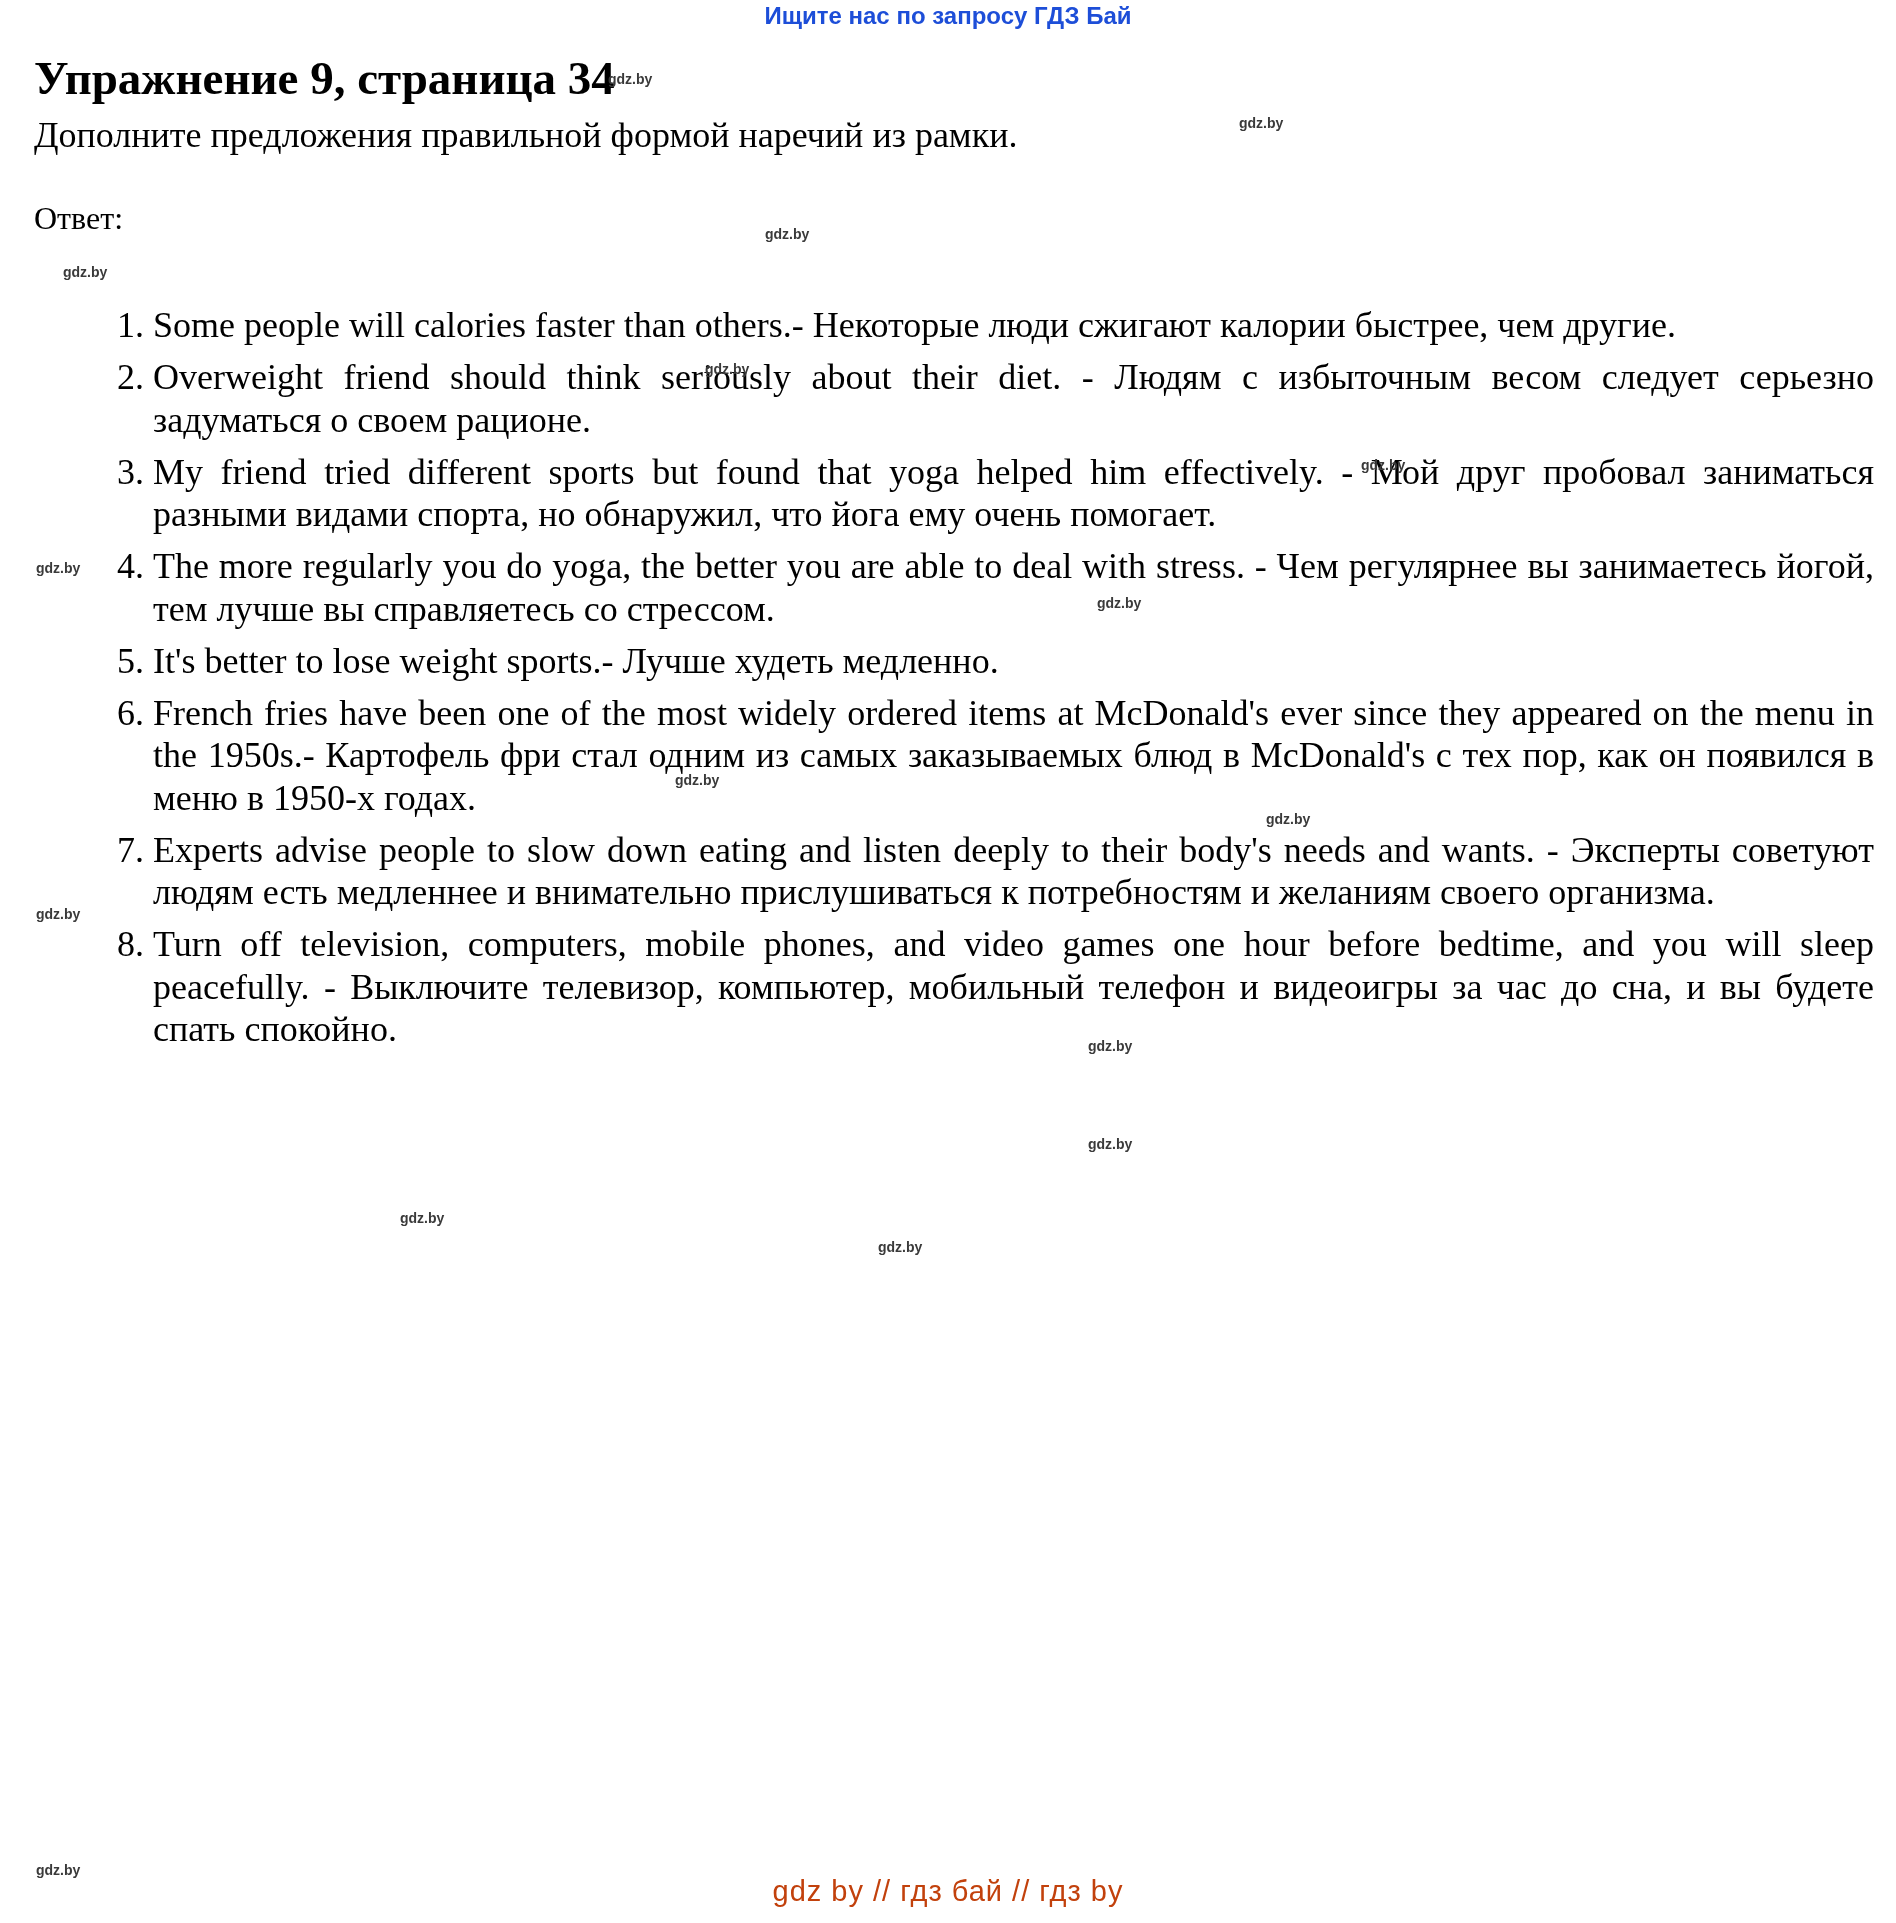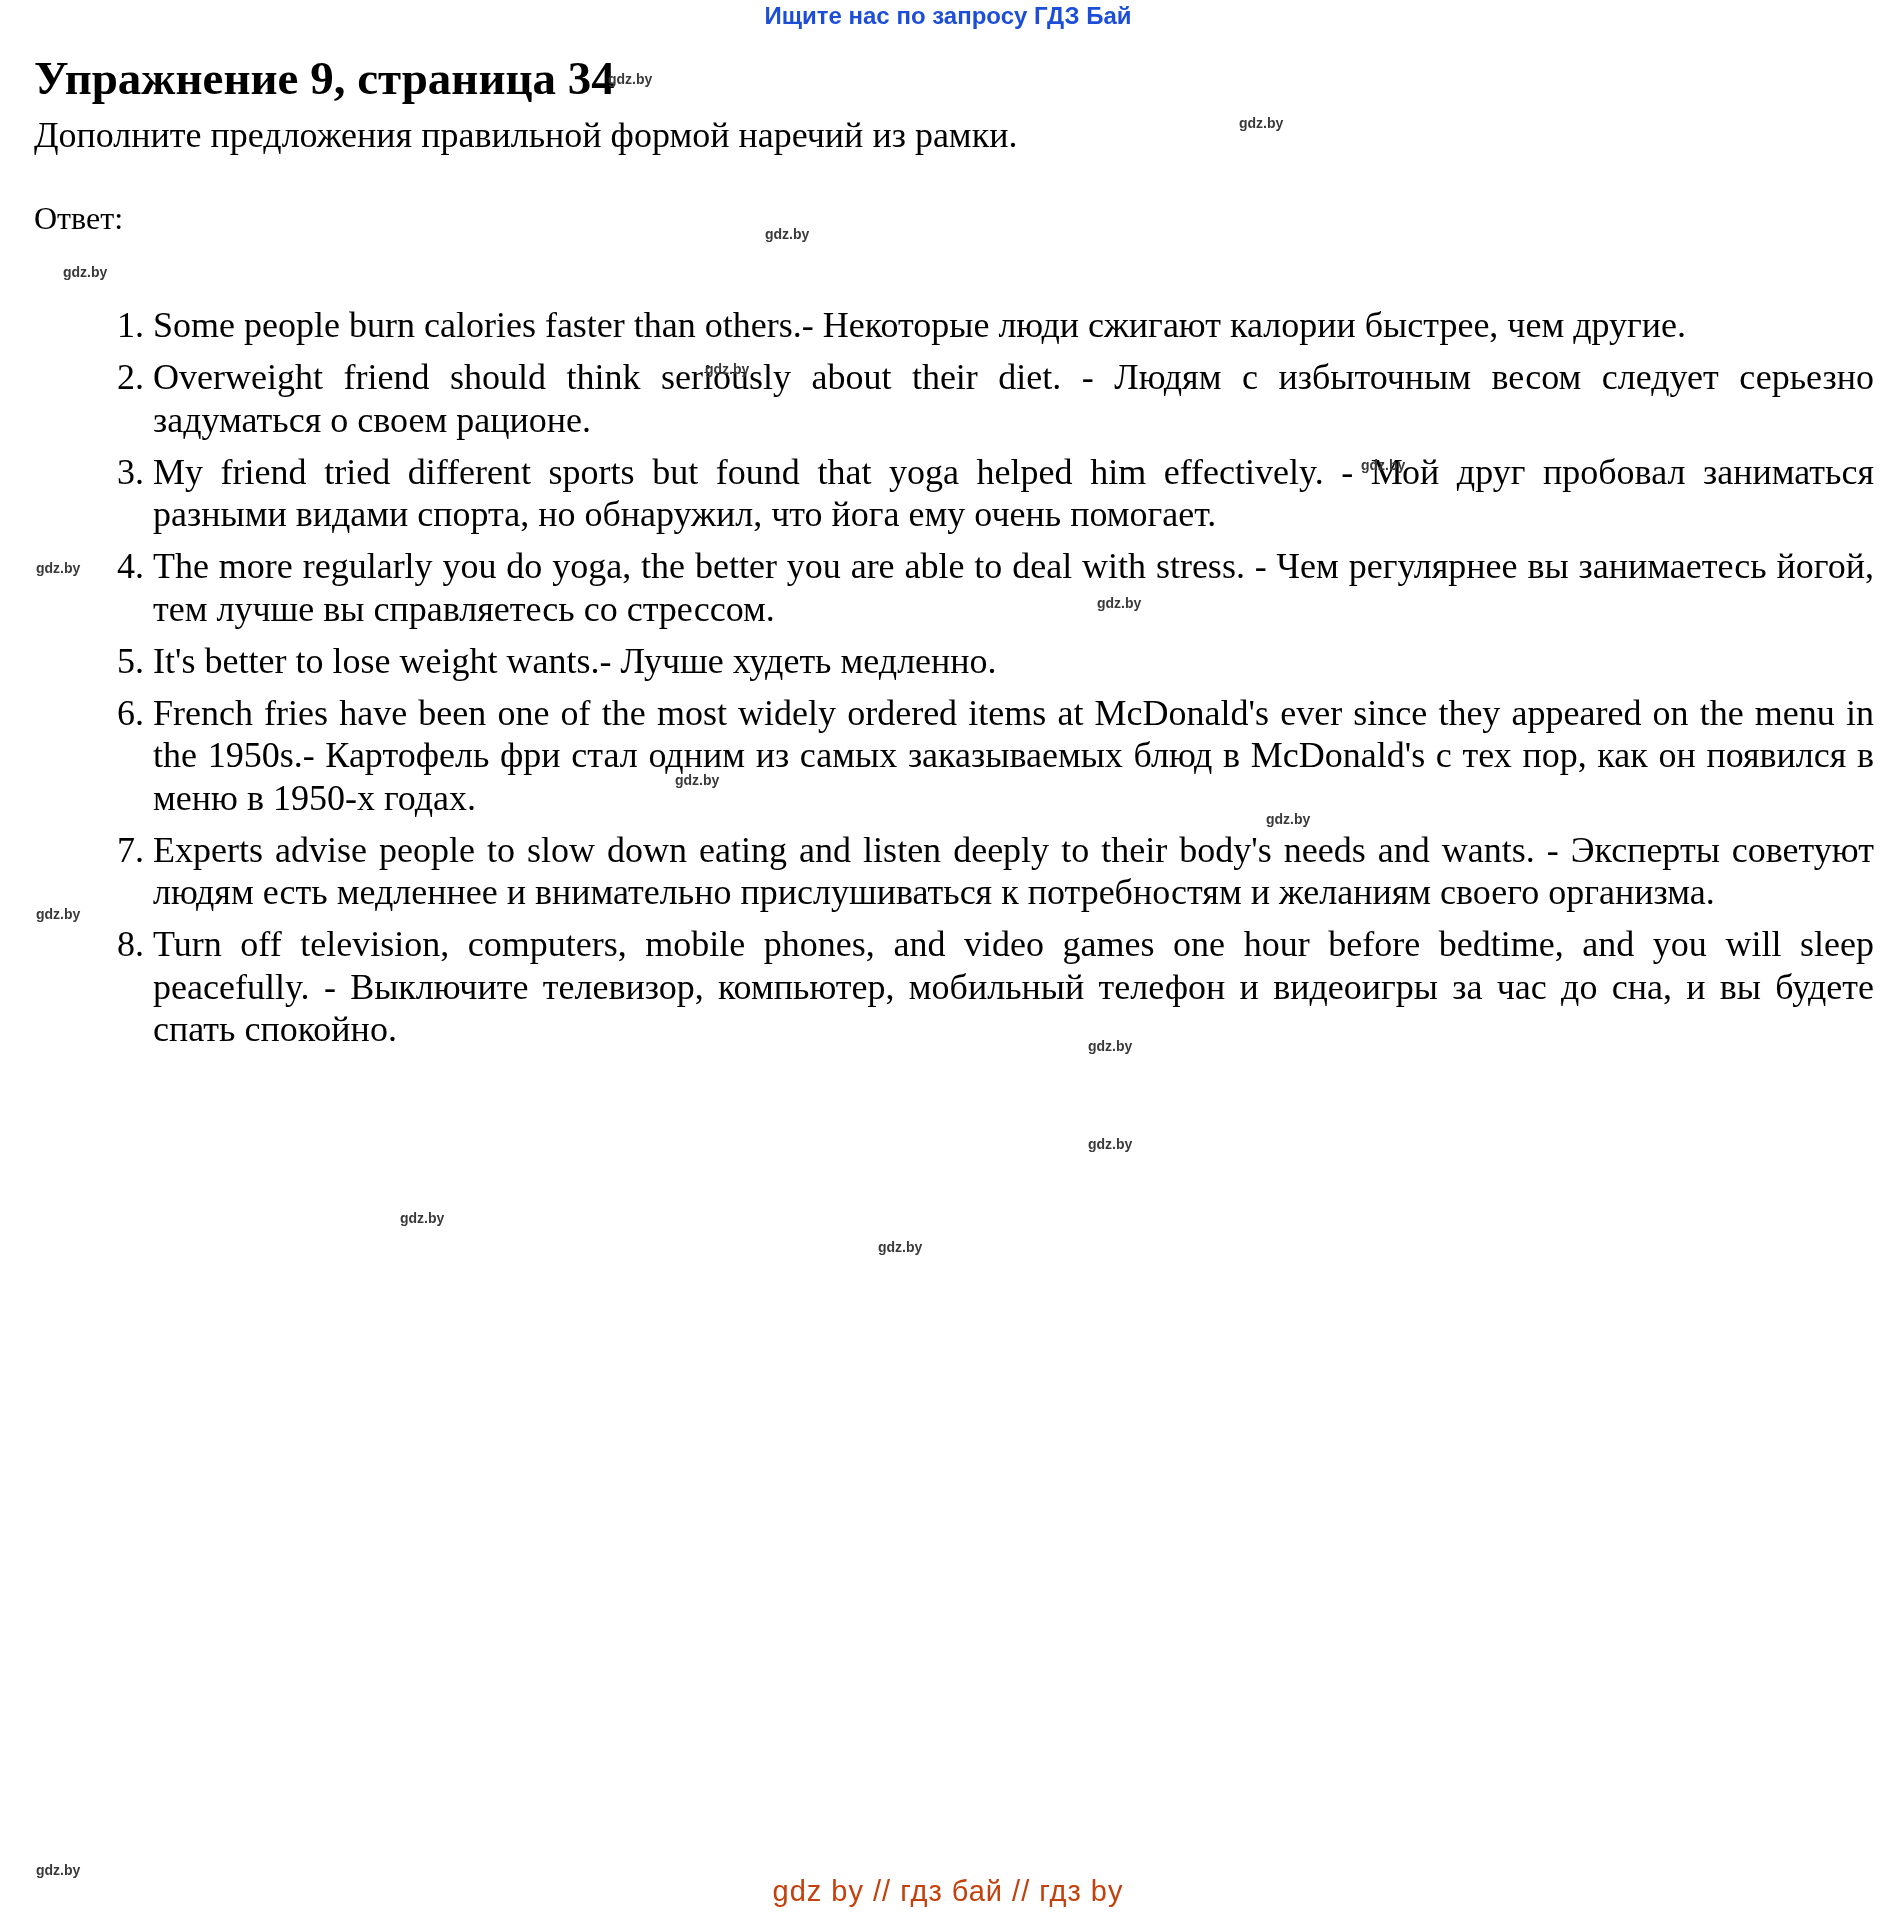--- a/index.html
+++ b/index.html
@@ -138,25 +138,25 @@
 
   <div class="title-row">
     <div class="doc-title">Упражнение 9, страница 34</div>
   </div>
 
   <div class="subtitle">Дополните предложения правильной формой наречий из рамки.</div>
 
   <div class="answer-label">Ответ:</div>
 
   <ol class="answers" id="answer-list">
-      <li><span class="num">1.</span><span><span>Some people burn calories </span><b>faster</b><span> than others.- Некоторые люди сжигают калории быстрее, чем другие.</span></span></li>
+      <li><span class="num">1.</span><span><span>Some people will calories </span><b>faster</b><span> than others.- Некоторые люди сжигают калории быстрее, чем другие.</span></span></li>
       <li><span class="num">2.</span><span><span>Overweight friend should think </span><b>seriously</b><span> about their diet. - Людям с избыточным весом следует серьезно задуматься о своем рационе.</span></span></li>
       <li><span class="num">3.</span><span><span>My friend tried different sports but found that yoga helped him </span><b>effectively</b><span>. - Мой друг пробовал заниматься разными видами спорта, но обнаружил, что йога ему очень помогает.</span></span></li>
       <li><span class="num">4.</span><span><span>The </span><b>more regularly</b><span> you do yoga, the </span><b>better</b><span> you are able to deal with stress. - Чем регулярнее вы занимаетесь йогой, тем лучше вы справляетесь со стрессом.</span></span></li>
-      <li><span class="num">5.</span><span><span>It's better to lose weight </span><b>wants</b><span>.- Лучше худеть медленно.</span></span></li>
+      <li><span class="num">5.</span><span><span>It's better to lose weight </span><b>sports</b><span>.- Лучше худеть медленно.</span></span></li>
       <li><span class="num">6.</span><span><span>French fries have been one of the </span><b>most widely</b><span> ordered items at McDonald's ever since they appeared on the menu in the 1950s.- Картофель фри стал одним из самых заказываемых блюд в McDonald's с тех пор, как он появился в меню в 1950-х годах.</span></span></li>
       <li><span class="num">7.</span><span><span>Experts advise people to slow down eating and listen </span><b>deeply</b><span> to their body's needs and wants. - Эксперты советуют людям есть медленнее и внимательно прислушиваться к потребностям и желаниям своего организма.</span></span></li>
       <li><span class="num">8.</span><span><span>Turn off television, computers, mobile phones, and video games one hour before bedtime, and you will sleep </span><b>peacefully</b><span>. - Выключите телевизор, компьютер, мобильный телефон и видеоигры за час до сна, и вы будете спать спокойно.</span></span></li>
     </ol>
 
   <div id="watermark-layer">
       <div class="wm" style="left: 608px; top: 71px; color: rgb(58, 58, 58);">gdz.by</div>
       <div class="wm" style="left: 1239px; top: 115px; color: rgb(58, 58, 58);">gdz.by</div>
       <div class="wm" style="left: 765px; top: 226px; color: rgb(58, 58, 58);">gdz.by</div>
       <div class="wm" style="left: 63px; top: 264px; color: rgb(58, 58, 58);">gdz.by</div>

